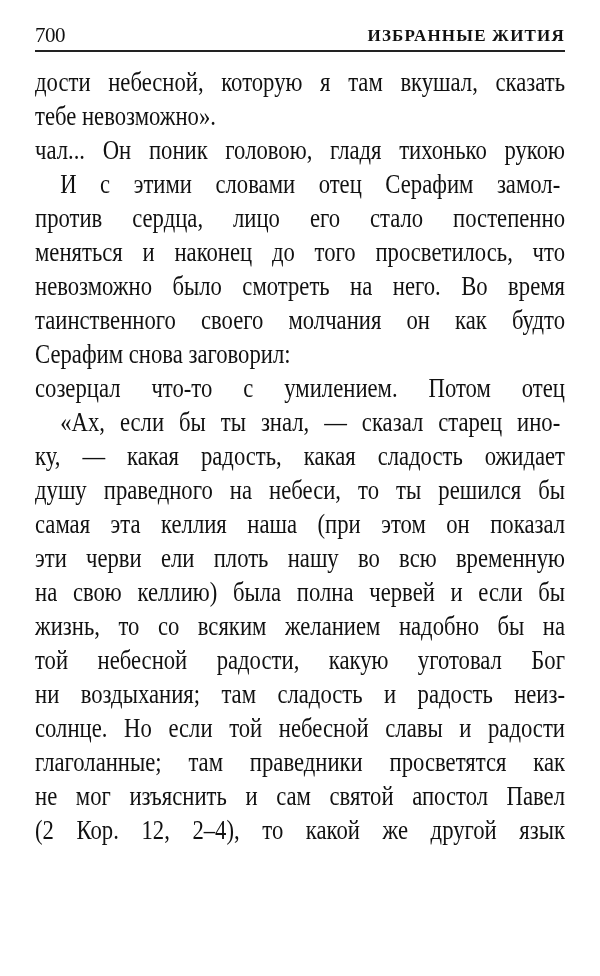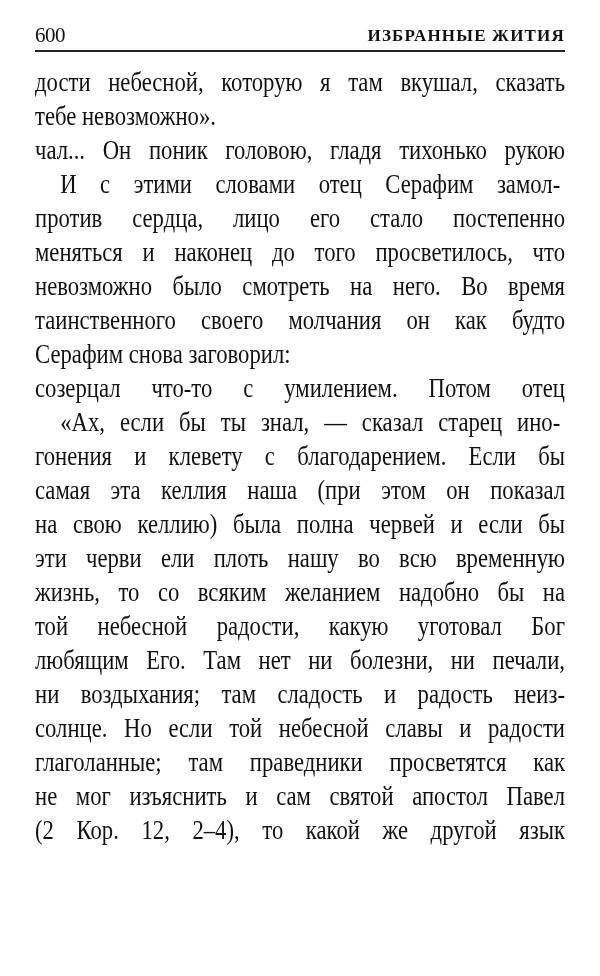--- a/index.html
+++ b/index.html
@@ -15,21 +15,21 @@
   .line { height: 34px; line-height: 34px; white-space: nowrap; overflow: visible; }
   .line-inner { display: block; transform-origin: 0 50%; text-align: justify; text-align-last: justify; width: 530px; }
   .line.last .line-inner { text-align-last: left; }
   .line.indent .line-inner { padding-left: 30px; width: 500px; }
 </style>
 </head>
 <body>
 
 <div class="page">
   <div class="header">
-    <span class="page-number">600</span>
+    <span class="page-number">700</span>
     <span class="running-title">ИЗБРАННЫЕ ЖИТИЯ</span>
   </div>
   <div class="rule"></div>
   <div class="body-text" id="body-text">
       <div class="line">
         <span class="line-inner" style="width: 630.952px; transform: scaleX(0.84);">дости небесной, которую я там вкушал, сказать</span>
       </div>
       <div class="line last">
         <span class="line-inner" style="width: 630.952px; transform: scaleX(0.84);">тебе невозможно».</span>
       </div>
@@ -54,39 +54,39 @@
       <div class="line last">
         <span class="line-inner" style="width: 630.952px; transform: scaleX(0.84);">Серафим снова заговорил:</span>
       </div>
       <div class="line">
         <span class="line-inner" style="width: 630.952px; transform: scaleX(0.84);">созерцал что-то с умилением. Потом отец</span>
       </div>
       <div class="line indent">
         <span class="line-inner" style="width: 595.238px; transform: scaleX(0.84);">«Ах, если бы ты знал, — сказал старец ино-</span>
       </div>
       <div class="line">
-        <span class="line-inner" style="width: 630.952px; transform: scaleX(0.84);">гонения и клевету с благодарением. Если бы</span>
+        <span class="line-inner" style="width: 630.952px; transform: scaleX(0.84);">ку, — какая радость, какая сладость ожидает</span>
+      </div>
+      <div class="line">
+        <span class="line-inner" style="width: 630.952px; transform: scaleX(0.84);">душу праведного на небеси, то ты решился бы</span>
       </div>
       <div class="line">
         <span class="line-inner" style="width: 630.952px; transform: scaleX(0.84);">самая эта келлия наша (при этом он показал</span>
       </div>
       <div class="line">
-        <span class="line-inner" style="width: 630.952px; transform: scaleX(0.84);">на свою келлию) была полна червей и если бы</span>
+        <span class="line-inner" style="width: 630.952px; transform: scaleX(0.84);">эти черви ели плоть нашу во всю временную</span>
       </div>
       <div class="line">
-        <span class="line-inner" style="width: 630.952px; transform: scaleX(0.84);">эти черви ели плоть нашу во всю временную</span>
+        <span class="line-inner" style="width: 630.952px; transform: scaleX(0.84);">на свою келлию) была полна червей и если бы</span>
       </div>
       <div class="line">
         <span class="line-inner" style="width: 630.952px; transform: scaleX(0.84);">жизнь, то со всяким желанием надобно бы на</span>
       </div>
       <div class="line">
         <span class="line-inner" style="width: 630.952px; transform: scaleX(0.84);">той небесной радости, какую уготовал Бог</span>
-      </div>
-      <div class="line">
-        <span class="line-inner" style="width: 630.952px; transform: scaleX(0.84);">любящим Его. Там нет ни болезни, ни печали,</span>
       </div>
       <div class="line">
         <span class="line-inner" style="width: 630.952px; transform: scaleX(0.84);">ни воздыхания; там сладость и радость неиз-</span>
       </div>
       <div class="line">
         <span class="line-inner" style="width: 630.952px; transform: scaleX(0.84);">солнце. Но если той небесной славы и радости</span>
       </div>
       <div class="line">
         <span class="line-inner" style="width: 630.952px; transform: scaleX(0.84);">глаголанные; там праведники просветятся как</span>
       </div>

